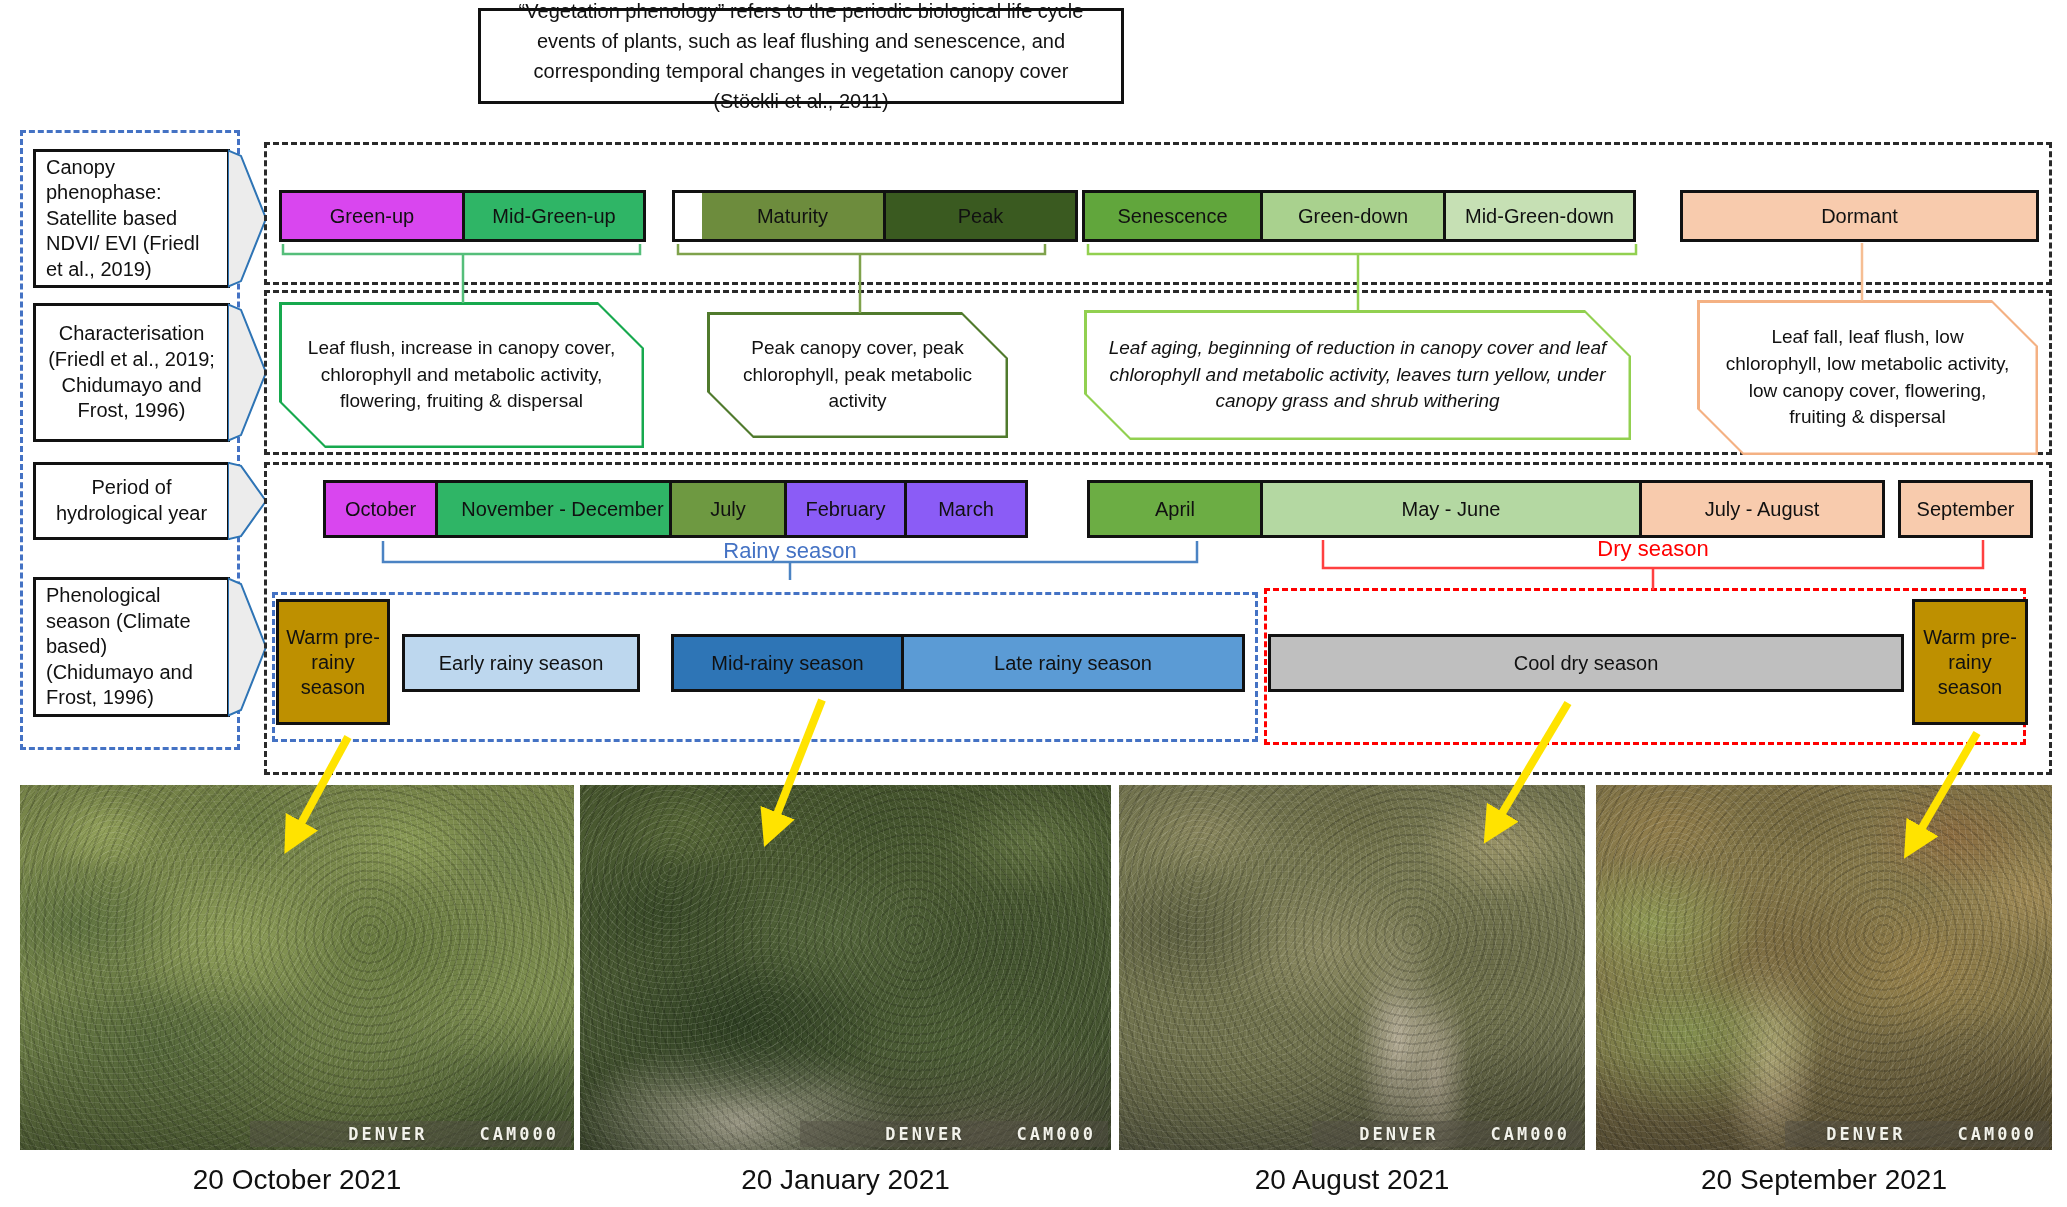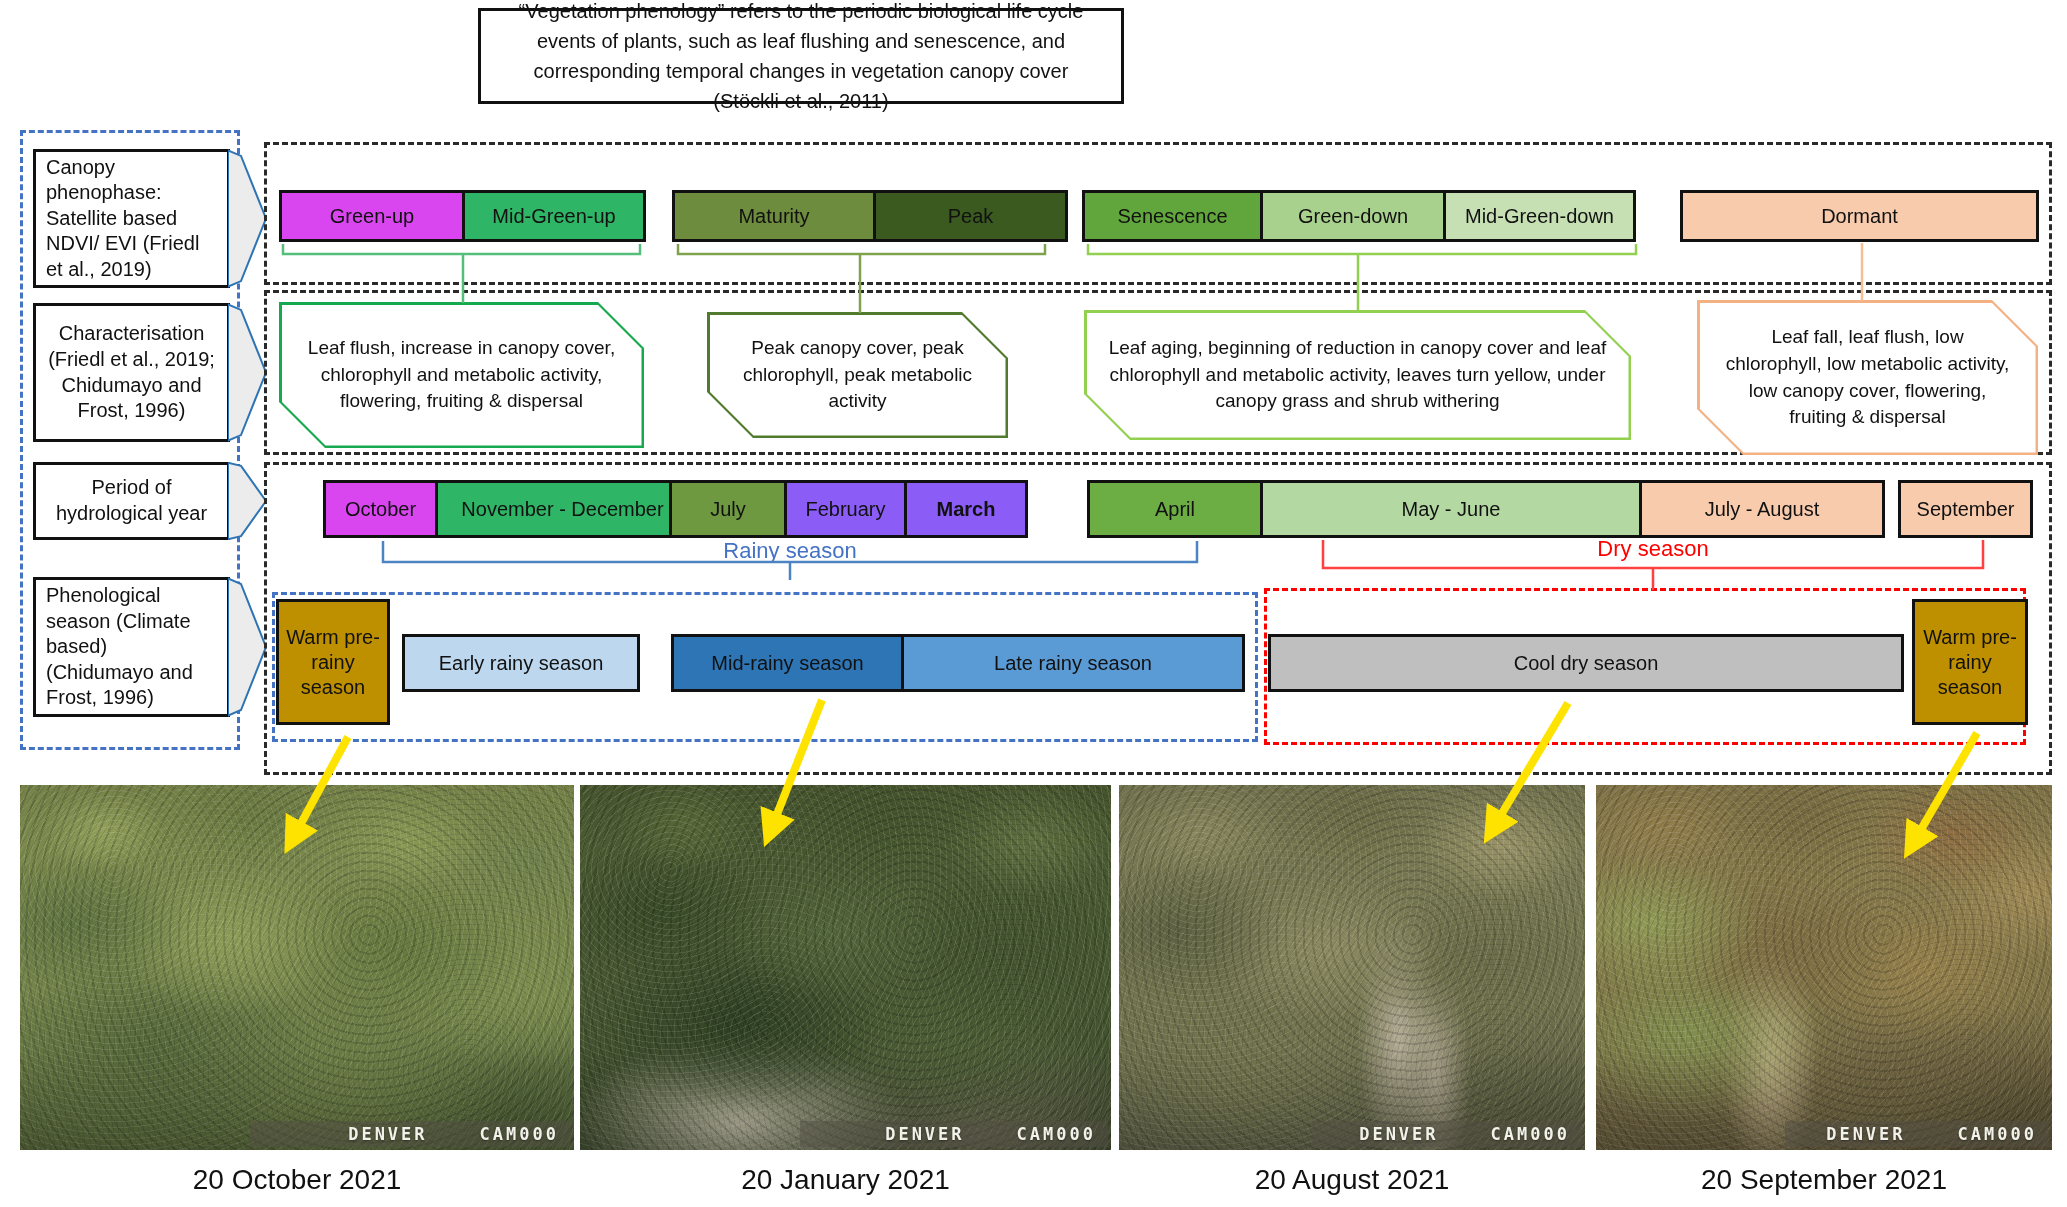--- a/index.html
+++ b/index.html
@@ -156,21 +156,21 @@
 
   <div class="abs group" style="left:279px;top:190px;height:52px;">
     <div class="cell c-greenup" style="width:180px;">
       <span>Green-up</span>
       </div>
     <div class="cell c-midgreenup" style="width:181px;">
       <span>Mid-Green-up</span>
       </div>
   </div>
   <div class="abs group" style="left:672px;top:190px;height:52px;">
-    <div class="cell c-maturity" style="width:198px;">
+    <div class="cell c-maturity" style="width:181px;margin-left:27px;">
       <span>Maturity</span>
       </div>
     <div class="cell c-peak" style="width:192px;">
       <span>Peak</span>
       </div>
   </div>
   <div class="abs group" style="left:1082px;top:190px;height:52px;">
     <div class="cell c-senescence" style="width:175px;">
       <span>Senescence</span>
       </div>
@@ -186,21 +186,21 @@
     </div>
 
   <div class="abs char" style="left:279px;top:302px;width:365px;height:146px;">
     <div class="cb bc1"></div>
     <div class="ci">Leaf flush, increase in canopy cover, chlorophyll and metabolic activity, flowering, fruiting &amp; dispersal</div>
   </div>
   <div class="abs char" style="left:707px;top:312px;width:301px;height:126px;">
     <div class="cb bc2"></div>
     <div class="ci">Peak canopy cover, peak chlorophyll, peak metabolic activity</div>
   </div>
-  <div class="abs char" style="left:1084px;top:310px;width:547px;height:130px;">
+  <div class="abs char" style="left:1084px;top:310px;width:547px;height:130px;font-style:italic;">
     <div class="cb bc3"></div>
     <div class="ci">Leaf aging, beginning of reduction in canopy cover and leaf chlorophyll and metabolic activity, leaves turn yellow, under canopy grass and shrub withering</div>
   </div>
   <div class="abs char" style="left:1697px;top:300px;width:341px;height:155px;">
     <div class="cb bc4"></div>
     <div class="ci">Leaf fall, leaf flush, low chlorophyll, low metabolic activity, low canopy cover, flowering, fruiting &amp; dispersal</div>
   </div>
 
   <div class="abs group" style="left:279px;top:480px;height:58px;margin-left:44px;">
     <div class="cell c-greenup" style="width:109px;">
@@ -210,21 +210,21 @@
       <span>November - December</span>
       </div>
   </div>
   <div class="abs group" style="left:669px;top:480px;height:58px;">
     <div class="cell c-january" style="width:112px;">
       <span>July</span>
       </div>
     <div class="cell c-febmar" style="width:120px;">
       <span>February</span>
       </div>
-    <div class="cell c-febmar" style="width:121px;font-weight:bold;">
+    <div class="cell c-febmar" style="width:121px;">
       <span>March</span>
       </div>
   </div>
   <div class="abs group" style="left:1087px;top:480px;height:58px;">
     <div class="cell c-april" style="width:170px;">
       <span>April</span>
       </div>
     <div class="cell c-mayjun" style="width:379px;">
       <span>May - June</span>
       </div>

